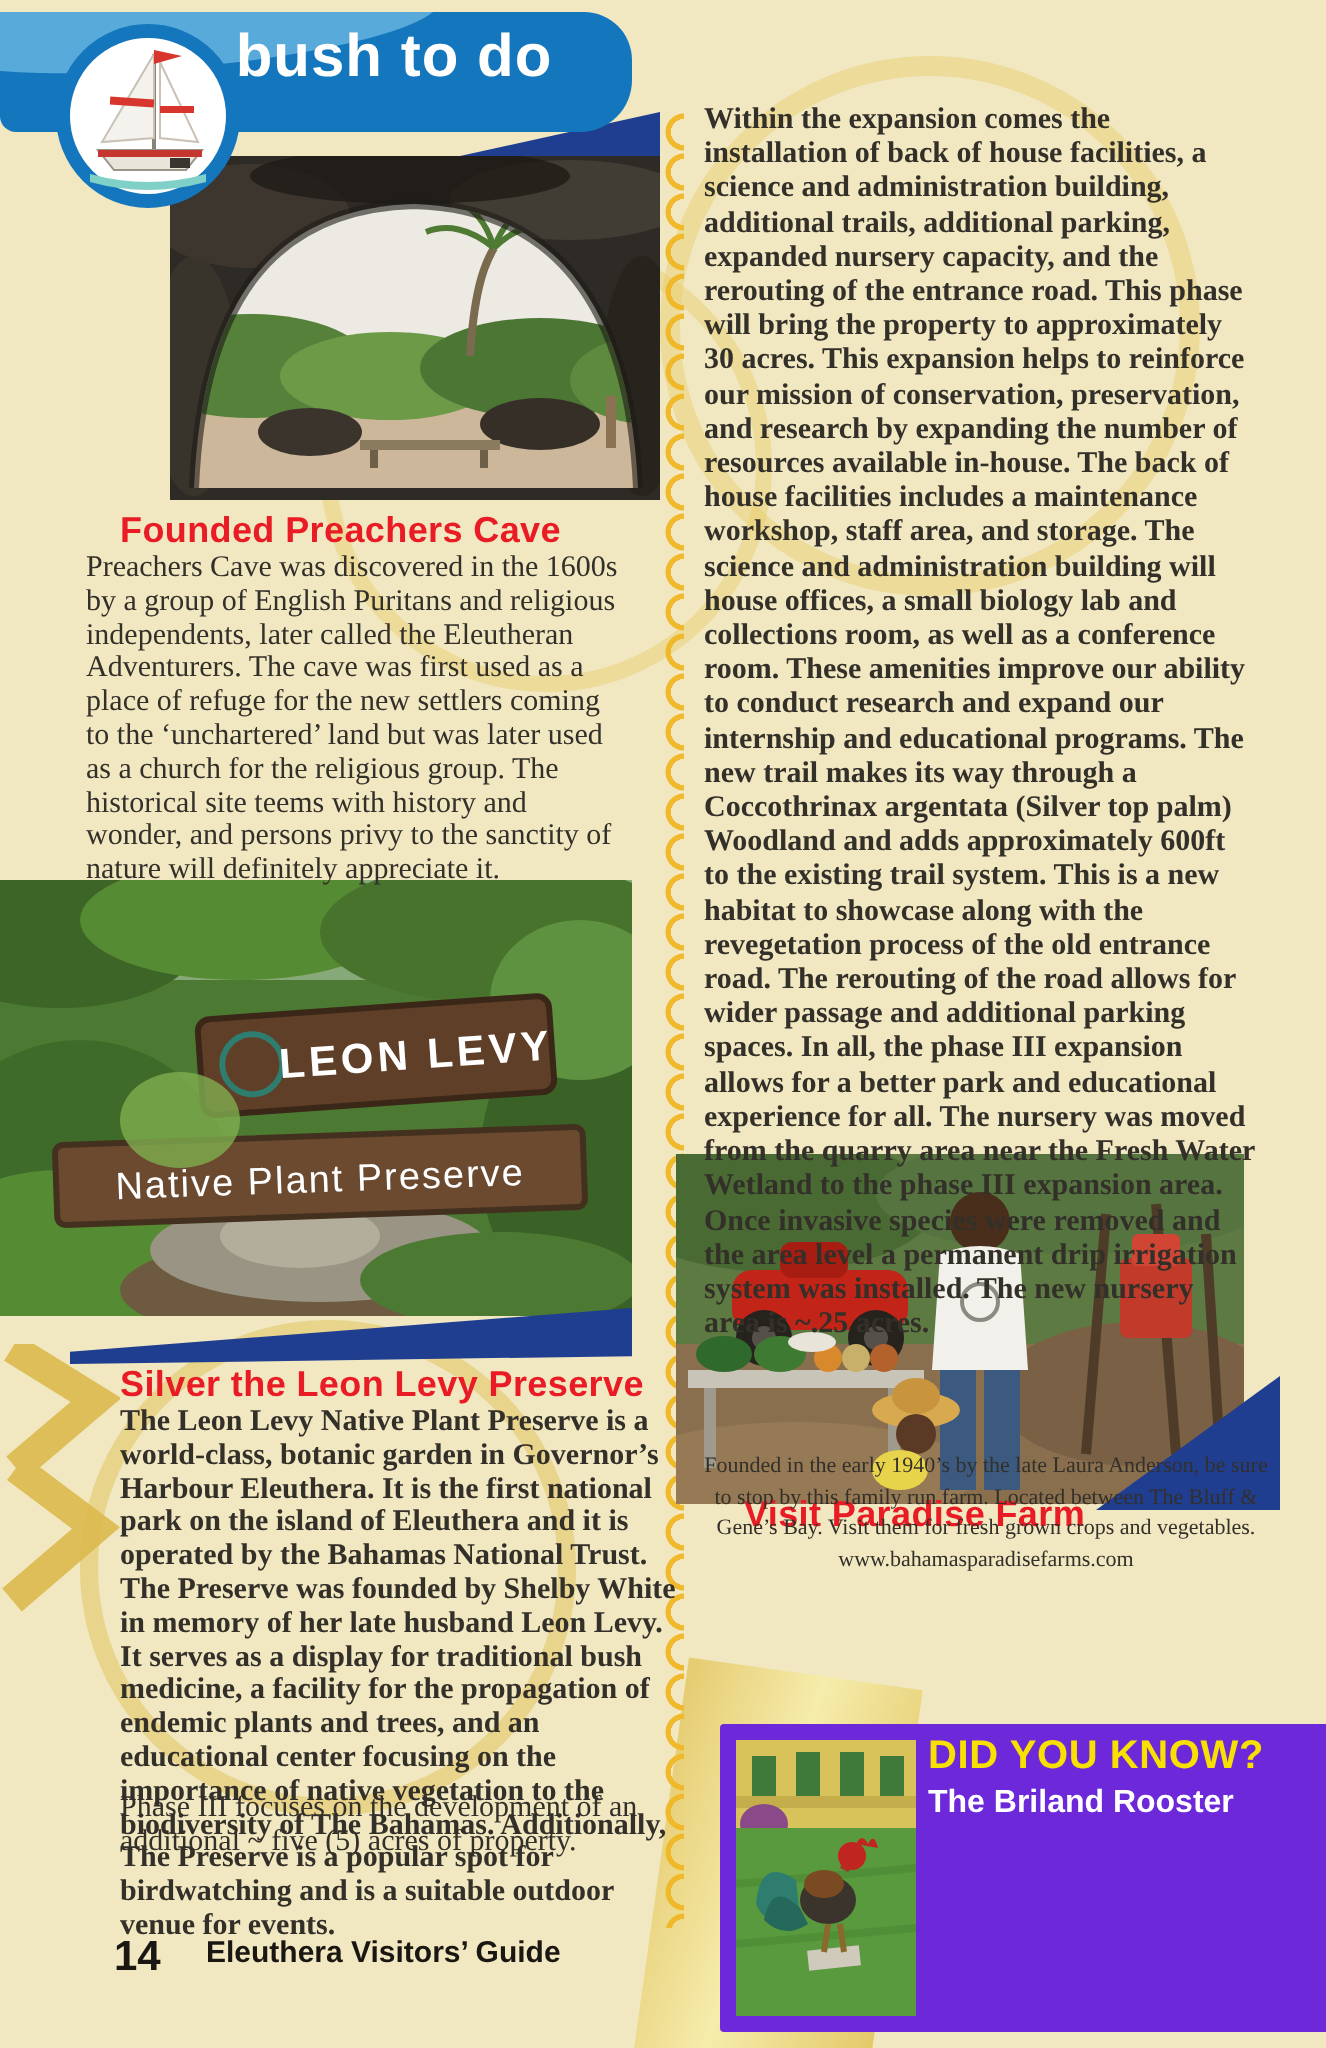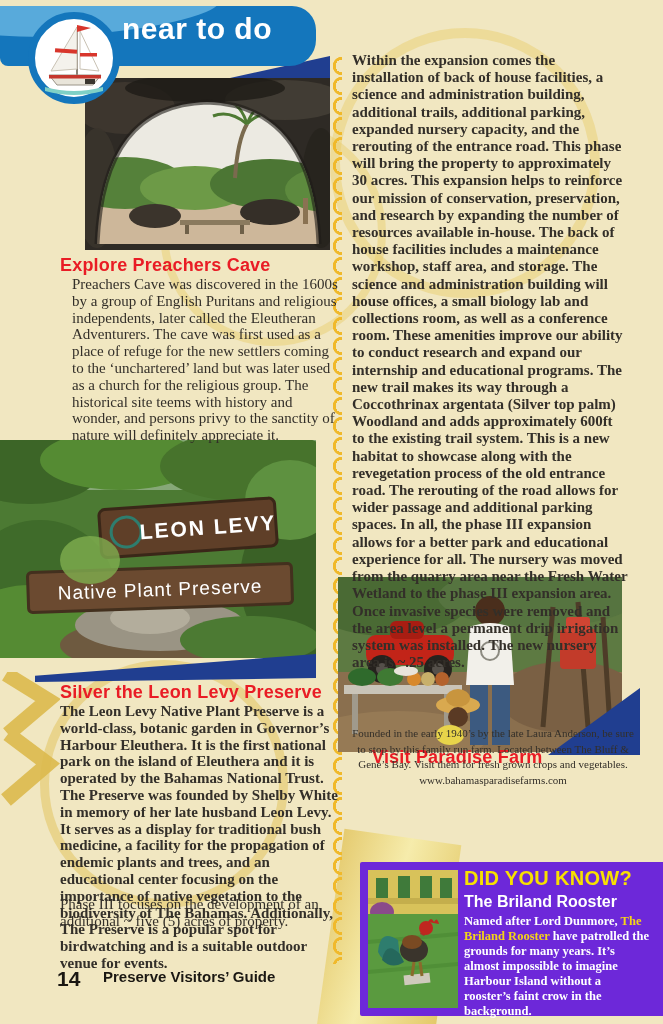--- a/index.html
+++ b/index.html
@@ -61,21 +61,21 @@
   #photo-leon{left:0; top:440px;}
   #photo-farm{left:338px; top:577px;}
 
   
   .red-head{
     font-family:"Liberation Sans", sans-serif; font-weight:700;
     font-size:18px; color:#e91c25; letter-spacing:.2px;
   }
   .body-text{font-size:15px; line-height:16.8px; text-align:left;}
   #cave-head{left:60px; top:255px; width:272px;}
-  #cave-body{left:72px; top:276px; width:272px;}
+  #cave-body{left:43px; top:276px; width:272px;}
   #leon-head{left:60px; top:682px; width:280px;}
   #leon-body{left:60px; top:703px; width:278px;font-weight:bold;}
   #phase-head{
     left:60px; top:905px; width:272px;
     font-family:"Liberation Sans", sans-serif; font-weight:700; font-size:16px; color:#221f1b;
   }
   #phase-body{left:60px; top:896px; width:276px;}
   #expansion-body{left:352px; top:52px; width:276px; line-height:17.2px;font-weight:bold;}
   #farm-head{left:372px; top:747px; width:280px;}
   #farm-body{left:352px; top:726px; width:282px; font-size:11px; line-height:15.6px;text-align:center;}
@@ -127,21 +127,21 @@
   <div class="abs z0" id="ribbon"></div>
   <svg class="abs z0" id="zigzag" width="60" height="150" viewBox="0 0 60 150">
     <path d="M6 2 L48 28 L8 62 M8 62 L48 92 L6 128" fill="none" stroke="#dcb94c" stroke-width="15" opacity="0.9"></path>
   </svg>
 
   <div class="abs z1" id="divider"></div>
 
   <div class="abs z2" id="banner">
     <div class="swoosh"></div>
   </div>
-  <div class="abs z3" id="banner-title">near to do</div>
+  <div class="abs z3" id="banner-title">bush to do</div>
   <div class="abs z3" id="logo">
     <svg width="78" height="78" viewBox="0 0 78 78">
       <line x1="42" y1="8" x2="42" y2="58" stroke="#8a8378" stroke-width="2"></line>
       <polygon points="42,8 42,50 16,52" fill="#f4f2ec" stroke="#c9c2b4" stroke-width="1"></polygon>
       <polygon points="45,12 45,50 64,52" fill="#ffffff" stroke="#c9c2b4" stroke-width="1"></polygon>
       <rect x="20" y="30" width="22" height="4" fill="#d8362c" transform="rotate(4 31 32)"></rect>
       <rect x="45" y="34" width="17" height="3.5" fill="#d8362c"></rect>
       <polygon points="42,6 56,9 42,13" fill="#d8362c"></polygon>
       <path d="M14 56 L66 56 L58 66 L22 66 Z" fill="#e9e5da" stroke="#9a9488" stroke-width="1"></path>
       <rect x="14" y="56" width="52" height="3.5" fill="#c5372e"></rect>
@@ -183,21 +183,21 @@
       <ellipse cx="70" cy="138" rx="26" ry="12" fill="#3b342c"></ellipse>
       <ellipse cx="185" cy="134" rx="30" ry="13" fill="#352f28"></ellipse>
       <rect x="95" y="142" width="70" height="5" fill="#8a7a5e"></rect>
       <rect x="100" y="147" width="4" height="9" fill="#6e6048"></rect>
       <rect x="155" y="147" width="4" height="9" fill="#6e6048"></rect>
       <rect x="218" y="120" width="5" height="26" fill="#8a7252"></rect>
     </g>
     <path d="M12 166 C16 72 52 26 122 24 C192 26 230 74 234 166" fill="none" stroke="#1e1b17" stroke-width="5" opacity=".6"></path>
   </svg>
 
-  <div class="abs z2 red-head" id="cave-head">Explore Preachers Cave</div>
+  <div class="abs z2 red-head" id="cave-head">Founded Preachers Cave</div>
   <div class="abs z2 body-text" id="cave-body">Preachers Cave was discovered in the 1600s by a group of English Puritans and religious independents, later called the Eleutheran Adventurers. The cave was first used as a place of refuge for the new settlers coming to the ‘unchartered’ land but was later used as a church for the religious group. The historical site teems with history and wonder, and persons privy to the sanctity of nature will definitely appreciate it.</div>
 
   <svg class="abs z1 photo" id="photo-leon" width="316" height="218" viewBox="0 0 316 218">
     <rect width="316" height="218" fill="#4c7a33"></rect>
     <rect x="0" y="0" width="316" height="50" fill="#87a878"></rect>
     <ellipse cx="30" cy="30" rx="70" ry="34" fill="#3c6527"></ellipse>
     <ellipse cx="120" cy="20" rx="80" ry="30" fill="#558b33"></ellipse>
     <ellipse cx="250" cy="26" rx="90" ry="36" fill="#47732c"></ellipse>
     <ellipse cx="40" cy="150" rx="75" ry="70" fill="#3f6b2a"></ellipse>
     <ellipse cx="30" cy="190" rx="70" ry="45" fill="#558b33"></ellipse>
@@ -299,19 +299,18 @@
         <ellipse cx="44" cy="72" rx="10" ry="7" fill="#7a4a22"></ellipse>
         <path d="M52 64 Q56 52 62 52 Q60 62 56 66 Z" fill="#a0372a"></path>
         <circle cx="58" cy="58" r="7" fill="#c0261f"></circle>
         <path d="M60 52 q3 -6 6 0 q3 -6 5 2" fill="#c0261f"></path>
         <line x1="46" y1="92" x2="44" y2="106" stroke="#8a6a2c" stroke-width="3"></line>
         <line x1="52" y1="92" x2="54" y2="106" stroke="#8a6a2c" stroke-width="3"></line>
       </g>
     </svg>
     <div id="dyk-head">DID YOU KNOW?</div>
     <div id="dyk-sub">The Briland Rooster</div>
-    <div id="dyk-body"><span>Named after Lord Dunmore, </span><span class="hl">The Briland Rooster</span><span> have patrolled the grounds for many years. It’s almost impossible to imagine Harbour Island without a rooster’s faint crow in the background.</span></div>
   </div>
 
   <div class="abs z2" id="footer-num">14</div>
-  <div class="abs z2" id="footer-title">Preserve Visitors’ Guide</div>
+  <div class="abs z2" id="footer-title">Eleuthera Visitors’ Guide</div>
 
 </div>
 
 </body></html>

